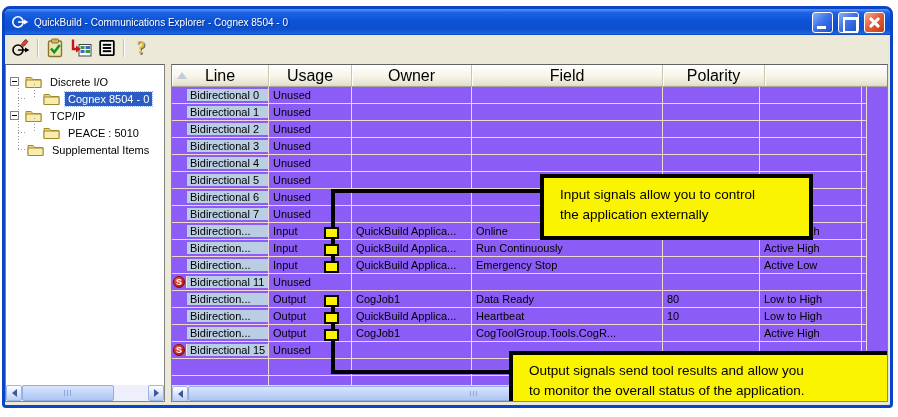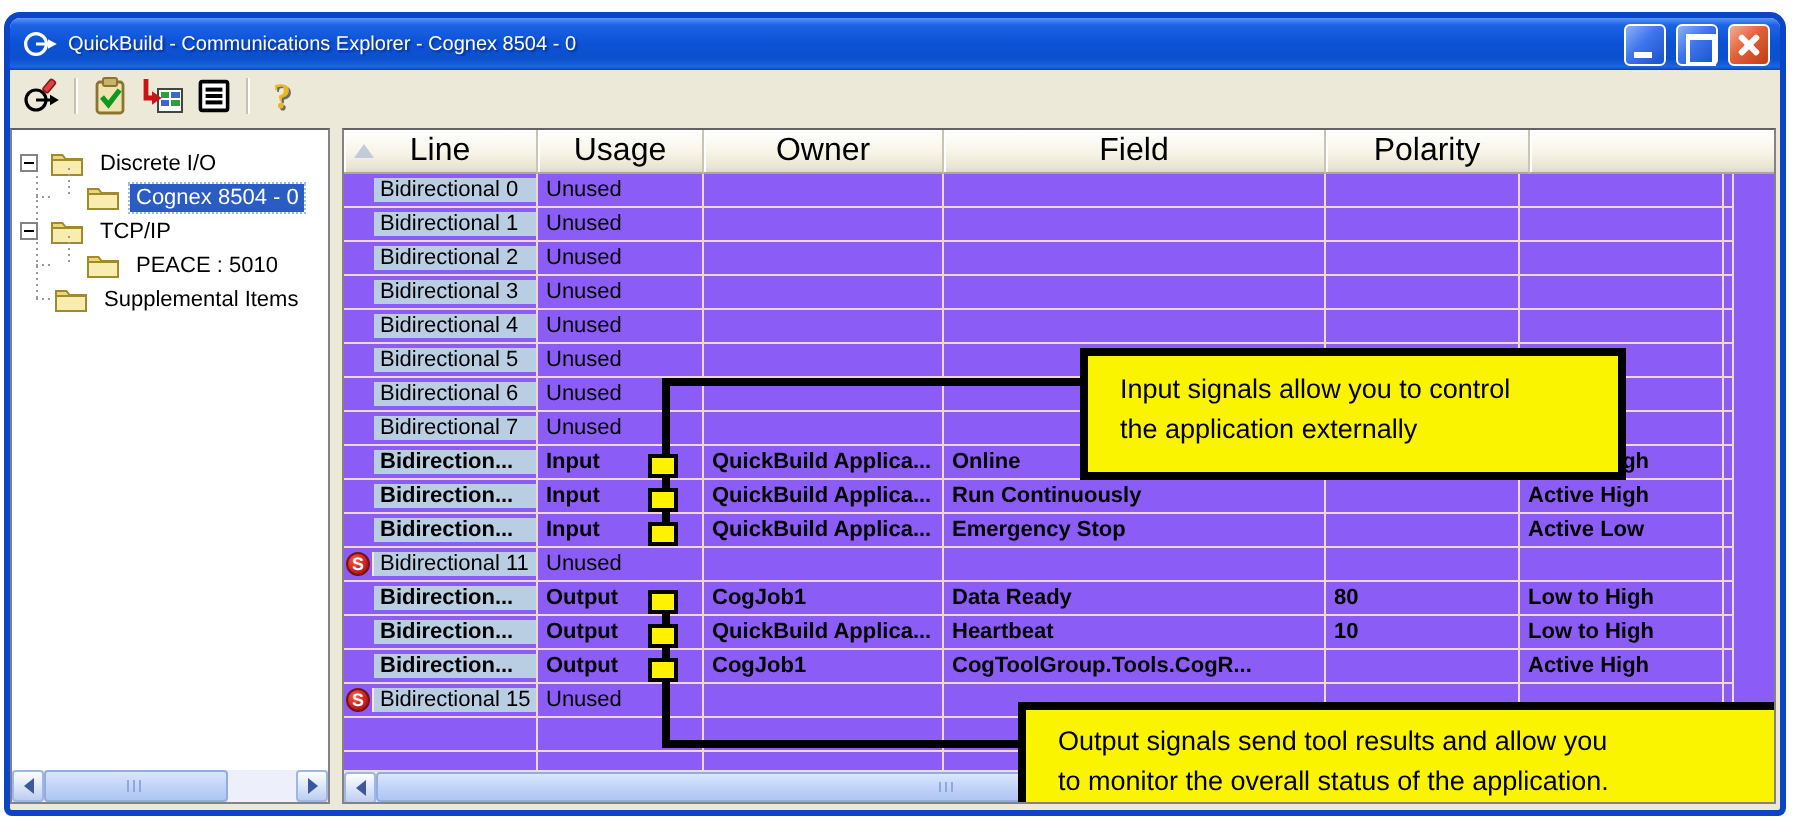--- a/index.html
+++ b/index.html
@@ -47,21 +47,21 @@
 
   
   .grid-panel{flex:1;height:338px;background:#fff;border:1px solid #848284;border-top-color:#636363;position:relative;overflow:hidden;display:flex;flex-direction:column}
   .ghead{display:flex;height:22px;flex:none}
   .hcell{background:linear-gradient(180deg,#FFFFFF,#F7F4E7 55%,#E9E5D4 88%,#DDD9C8);border-right:1px solid #C9C5B2;border-bottom:1px solid #ACA899;display:flex;align-items:center;justify-content:center;font-size:16px;position:relative;flex:none;box-shadow:inset 1px 1px 0 #fff}
   .sorttri{width:0;height:0;border-left:5px solid transparent;border-right:5px solid transparent;border-bottom:7px solid #C3CAD9;position:absolute;left:5px;top:7px}
   .c0{width:97px}.c1{width:83px}.c2{width:120px}.c3{width:191px}.c4{width:97px}.c5{width:102px}
   .c6{flex:1 1 auto;width:auto;border-right:0}
   .gbody{flex:1;overflow:hidden;position:relative;background:#8b5cf6}
   .trow{display:flex;height:17px;font-size:11px;align-items:stretch}
-  .trow.used{font-weight:bold}
+  .trow.used{font-weight:normal}
   .cell{border-right:1px solid #F2D8CC;border-bottom:1px solid #F2D8CC;display:flex;align-items:center;padding-left:4px;white-space:nowrap;overflow:hidden;flex:none}
   .cell.c0{padding:0}
   .gutter{width:15px;flex:none;display:flex;align-items:center;justify-content:center;border-right:1px solid #F6E4DA}
   .scircle{width:12px;height:12px;border-radius:50%;background:radial-gradient(circle at 35% 30%,#F06048,#C81E1E 60%,#9E0F0F);border:1px solid #7E0F0F;color:#fff;font-size:9px;font-weight:bold;display:flex;align-items:center;justify-content:center;line-height:1}
   .linelabel{flex:1;background:#B9CDE3;display:flex;align-items:center;padding-left:3px;overflow:hidden;white-space:nowrap}
   .linelabel.empty{background:#fff}
 
   
   .hscroll{height:16px;flex:none;display:flex;background:#EDF0FA;border-top:1px solid #E4E1D2}
   .tree-scroll{position:absolute;left:0;right:0;bottom:0;height:16px;display:flex;background:#EDF0FA}

